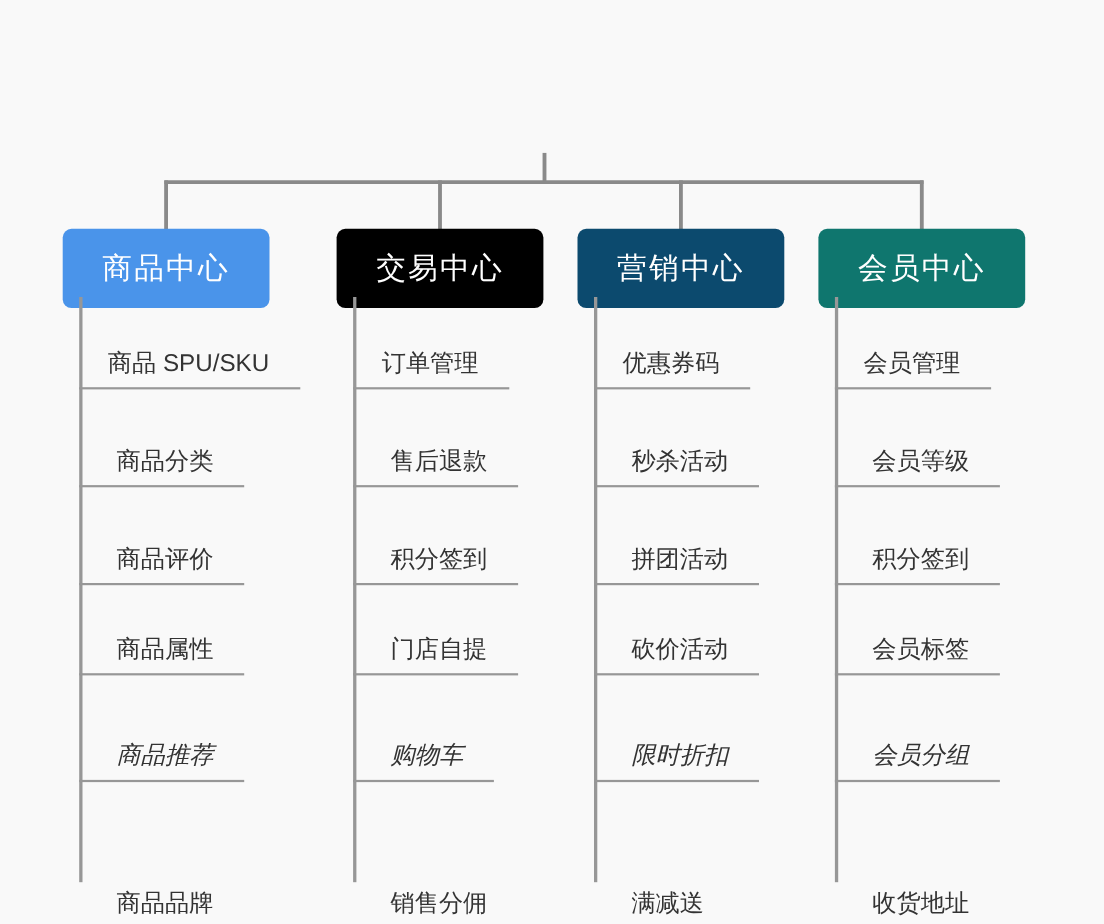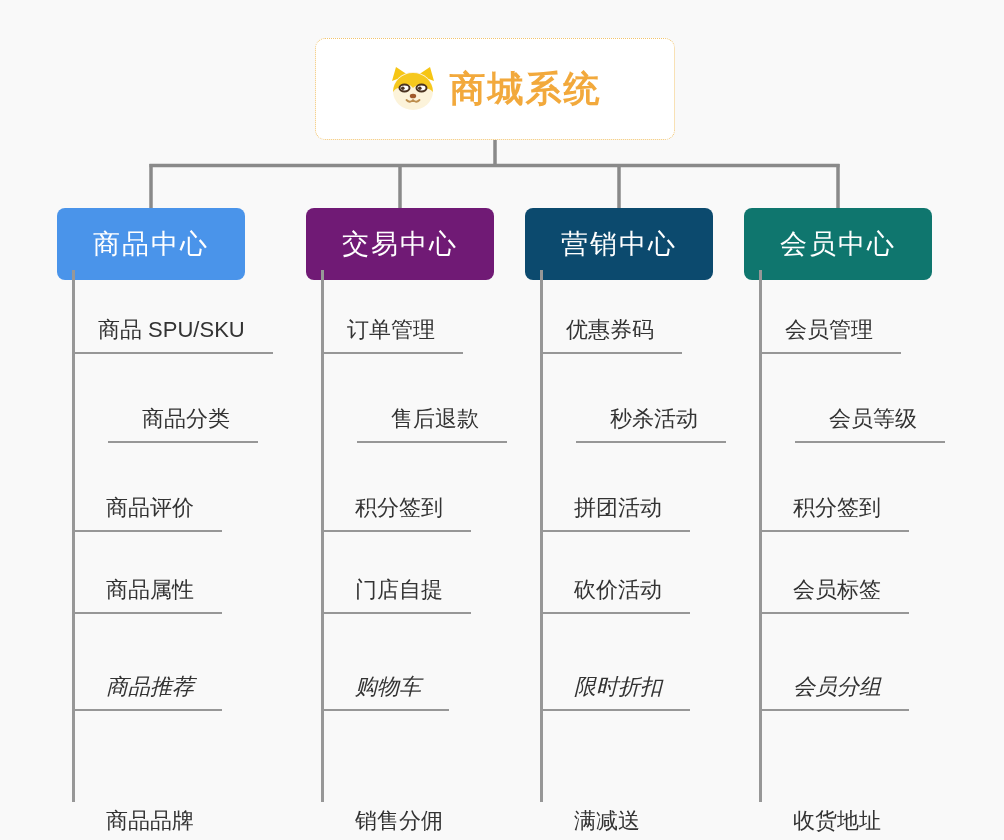--- a/index.html
+++ b/index.html
@@ -72,69 +72,54 @@
     position:absolute;
     left:15px;
     padding:0 28px 9px 34px;
     border-bottom:2px solid var(--line-soft);
     font-size:22px;
     line-height:26px;
     color:var(--leaf-text);
     white-space:nowrap;
     cursor:pointer;
   }
-  .r0{top:109px;padding-left:26px;} .r1{top:198px;margin-left:36px;} .r2{top:287px;}
+  .r0{top:109px;padding-left:26px;} .r1{top:198px;} .r2{top:287px;}
   .r3{top:369px;} .r4{top:466px;font-style:italic;} .r5{top:555px;margin-top:45px;}
   .b0{left:57px;} .b1{left:306px;} .b2{left:525px;} .b3{left:744px;}
 </style>
 </head>
 <body>
 
 <div class="canvas">
 
   <svg class="connectors" width="1004" height="840" viewBox="0 0 1004 840">
     <g stroke="#8a8a8a" stroke-width="3.5" fill="none">
       <line x1="495" y1="139" x2="495" y2="167"></line>
       <line x1="149.5" y1="165.5" x2="839.5" y2="165.5"></line>
       <line x1="151" y1="164" x2="151" y2="210"></line>
       <line x1="400" y1="164" x2="400" y2="210"></line>
       <line x1="619" y1="164" x2="619" y2="210"></line>
       <line x1="838" y1="164" x2="838" y2="210"></line>
     </g>
   </svg>
 
-  <div class="root-node">
-    <svg width="48" height="44" viewBox="0 0 48 44">
-      <polygon points="7,0 19,8 3,14" fill="#f6c513"></polygon>
-      <polygon points="41,0 29,8 45,14" fill="#f6c513"></polygon>
-      <ellipse cx="24" cy="24" rx="20" ry="19" fill="#fcf3da"></ellipse>
-      <path d="M4,25 a20,19 0 0 1 40,0 L44,25 Q39,19 33,23 Q29,15 24,21 Q19,14 13,22 Q8,19 4,25 Z" fill="#f6c81d"></path>
-      <ellipse cx="15.5" cy="21" rx="5" ry="3.4" fill="#ffffff" stroke="#4a3320" stroke-width="2"></ellipse>
-      <ellipse cx="32.5" cy="21" rx="5" ry="3.4" fill="#ffffff" stroke="#4a3320" stroke-width="2"></ellipse>
-      <circle cx="13.8" cy="21.2" r="1.8" fill="#4a3320"></circle>
-      <circle cx="30.8" cy="21.2" r="1.8" fill="#4a3320"></circle>
-      <ellipse cx="24" cy="29" rx="3.2" ry="2.3" fill="#a05a2c"></ellipse>
-      <path d="M17.5,33 Q20.8,36.4 24,33.2 Q27.2,36.4 30.5,33" stroke="#bd8e4e" stroke-width="1.8" fill="none" stroke-linecap="round"></path>
-    </svg>
-    <span class="root-title">商城系统</span>
-  </div>
 
   <div class="branch b0">
     <div class="branch-header" style="background: rgb(74, 148, 234);">商品中心</div>
     <div class="trunk"></div>
     <div class="leaf r0">商品 SPU/SKU</div>
     <div class="leaf r1">商品分类</div>
     <div class="leaf r2">商品评价</div>
     <div class="leaf r3">商品属性</div>
     <div class="leaf r4">商品推荐</div>
     <div class="leaf r5">商品品牌</div>
   </div>
 
   <div class="branch b1">
-    <div class="branch-header" style="background: #701a75;">交易中心</div>
+    <div class="branch-header" style="background: #000000;">交易中心</div>
     <div class="trunk"></div>
     <div class="leaf r0">订单管理</div>
     <div class="leaf r1">售后退款</div>
     <div class="leaf r2">积分签到</div>
     <div class="leaf r3">门店自提</div>
     <div class="leaf r4">购物车</div>
     <div class="leaf r5">销售分佣</div>
   </div>
 
   <div class="branch b2">

